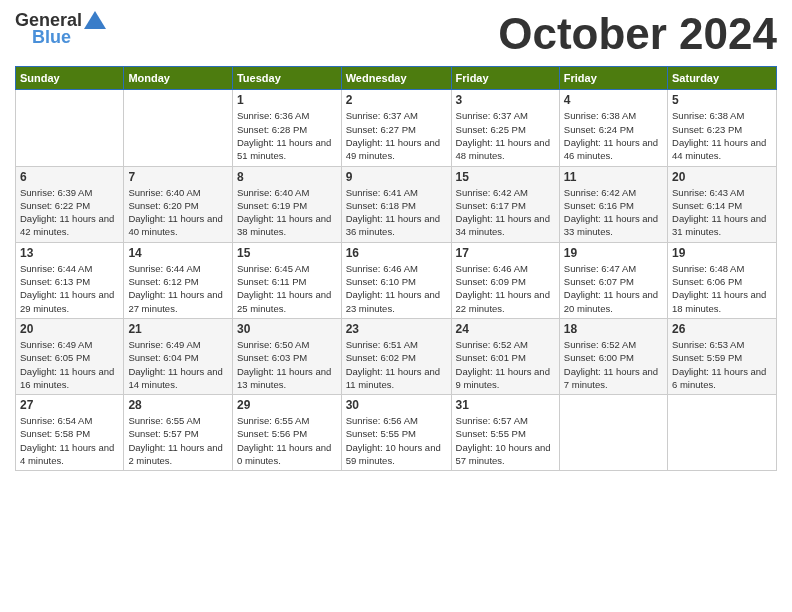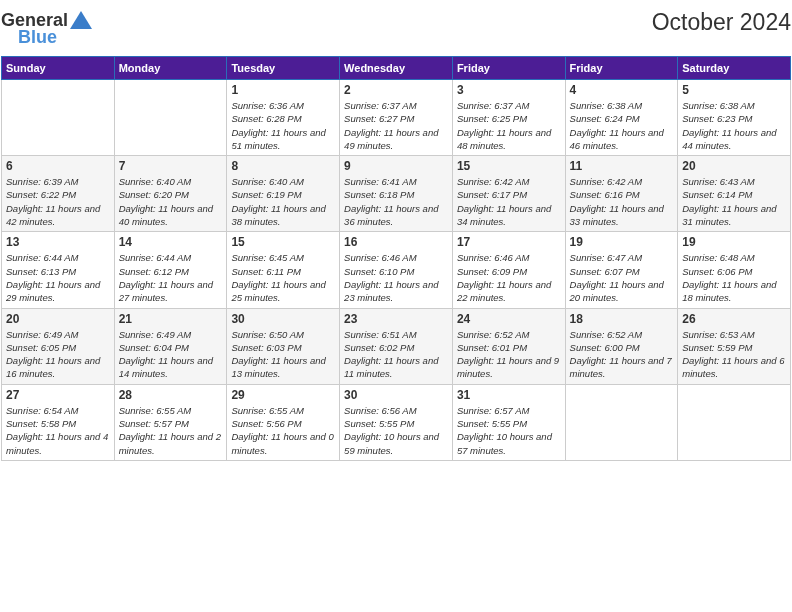--- a/index.html
+++ b/index.html
@@ -5,53 +5,53 @@
     * { margin: 0; padding: 0; box-sizing: border-box; }
     body {
       font-family: Arial, sans-serif;
       background: #fff;
       width: 792px;
       height: 612px;
       overflow: hidden;
     }
     .container {
       width: 792px;
-      padding: 10px 1px;
+      padding: 10px 15px;
     }
     .header-area {
       display: flex;
       justify-content: space-between;
       align-items: flex-start;
       margin-bottom: 8px;
     }
     .logo {
       display: flex;
       align-items: center;
       gap: 2px;
     }
     .title-area {
       text-align: right;
     }
     .month-title {
-      font-size: 23px;
-      font-weight: normal;
+      font-size: 44px;
+      font-weight: bold;
       color: #333;
       line-height: 1.1;
     }
     .location-title {
       font-size: 16px;
       color: #555;
     }
     .calendar-table {
       width: 100%;
       border-collapse: collapse;
       font-size: 10px;
     }
     .calendar-table th {
-      background-color: #4c1d95;
+      background-color: #4d7c0f;
       color: white;
       padding: 5px 4px;
       text-align: left;
       font-size: 11px;
       font-weight: bold;
       border: 1px solid #2a6db9;
     }
     .calendar-table td {
       border: 1px solid #ccc;
       padding: 3px 4px;
@@ -67,21 +67,20 @@
       font-size: 12px;
       font-weight: bold;
       color: #333;
       display: block;
       margin-bottom: 2px;
     }
     .day-detail {
       font-size: 9.5px;
       color: #333;
       line-height: 1.4;
-      font-style: italic;
     }
     .empty-cell {
       background: #fff !important;
     }
   </style>
 </head>
 <body>
 
 <div class="container">
   <div class="header-area">

